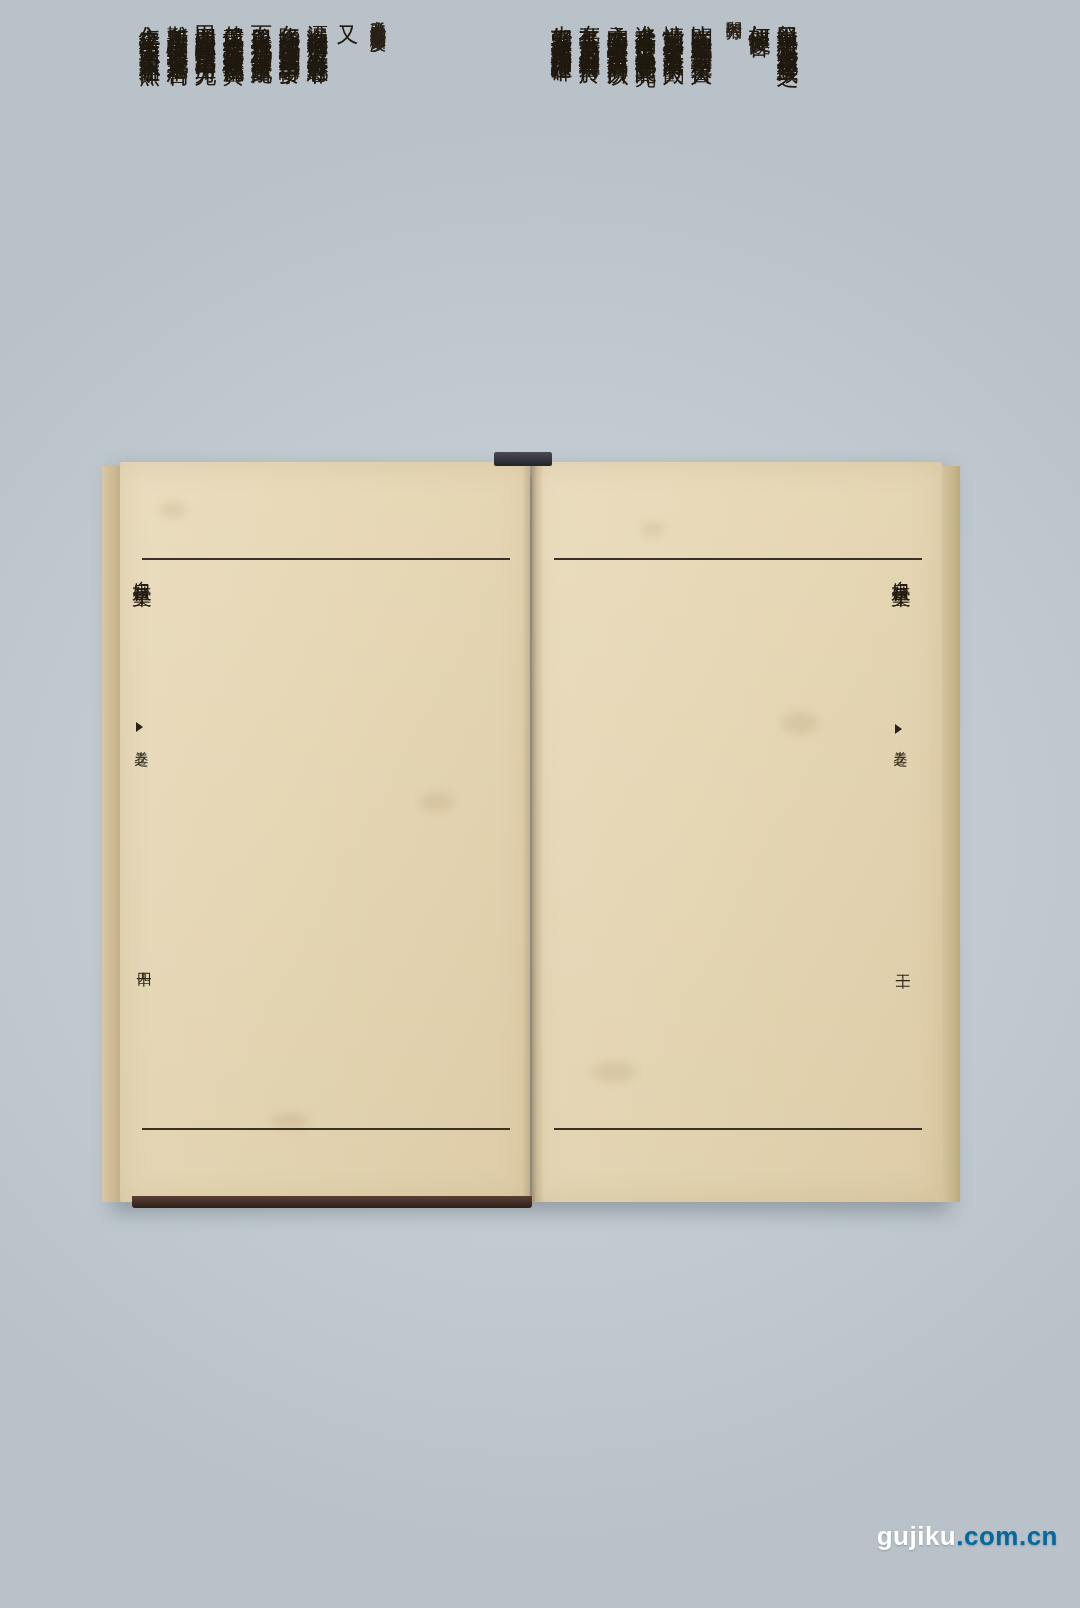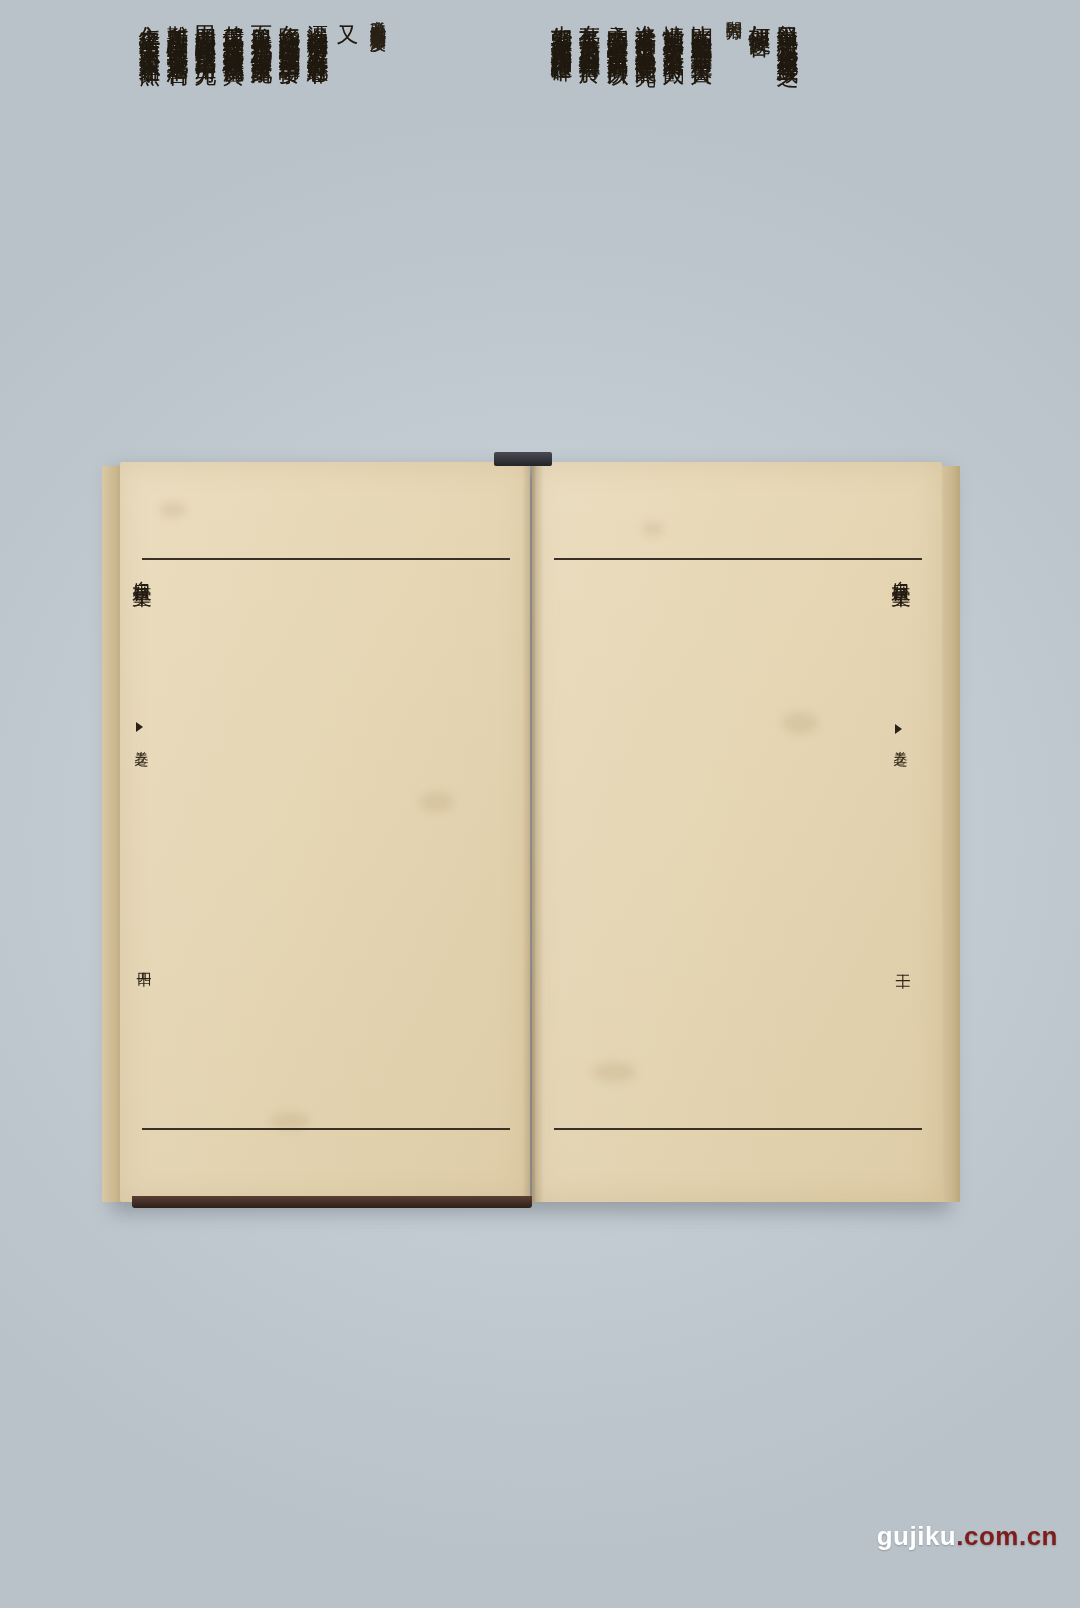--- a/index.html
+++ b/index.html
@@ -189,21 +189,21 @@
     position: absolute;
     right: 22px;
     bottom: 56px;
     font-family: "Liberation Sans", sans-serif;
     font-size: 26px;
     font-weight: bold;
     letter-spacing: 0.5px;
     color: #ffffff;
     text-shadow: 0 1px 2px rgba(0,0,0,0.22);
   }
-  .watermark .dot { color: #7f1d1d; }
+  .watermark .dot { color: #0369a1; }
 </style>
 </head>
 <body>
 
 <div class="photo-backdrop"></div>
 
 <div class="book-shadow"></div>
 
 <div class="book">
 

